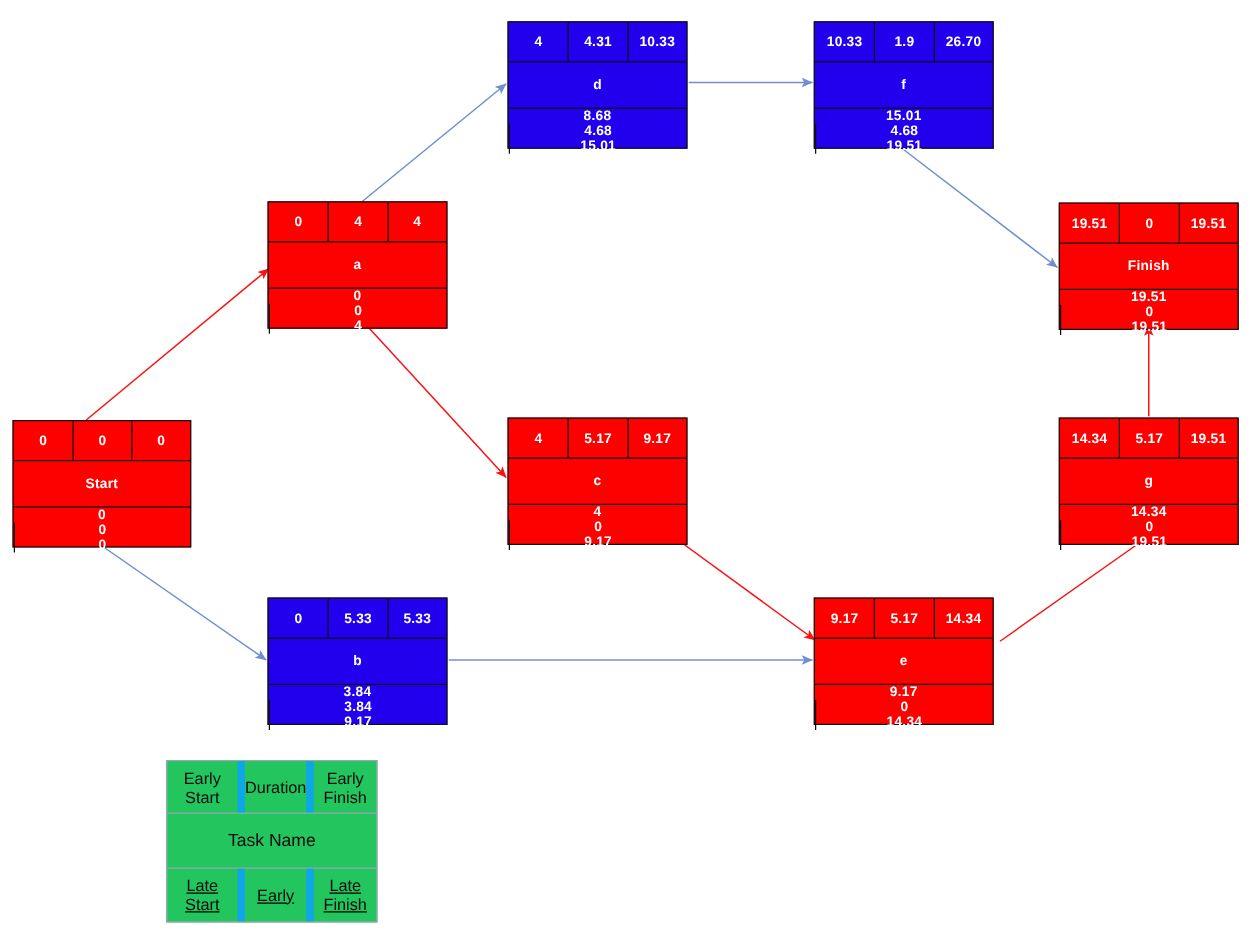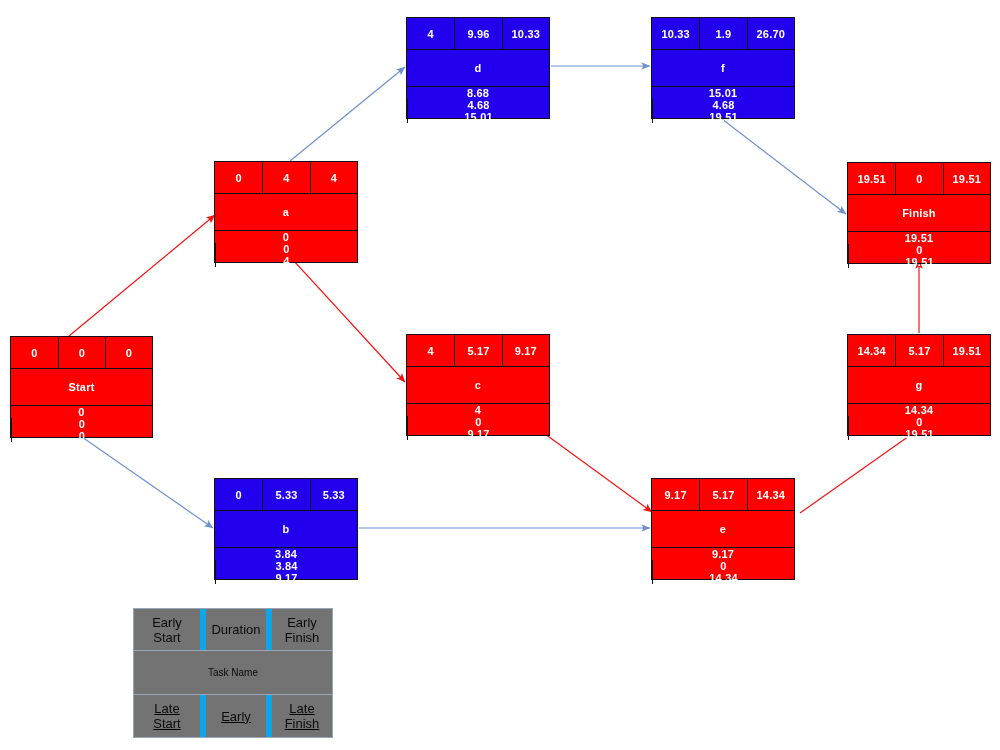--- a/index.html
+++ b/index.html
@@ -63,24 +63,24 @@
     border: none;
     flex: 1 1 100%;
   }
   .cell.sep-l { border-left: 1px solid #111111; }
 
   
   #legend {
     position: absolute;
     left: 133px;
     top: 608px;
-    width: 200px;
+    width: 169px;
     box-sizing: border-box;
     border: 1px solid #9aa6b4;
-    background: #737373;
+    background: #22c55e;
     z-index: 2;
   }
   .lg-row {
     display: flex;
     box-sizing: border-box;
   }
   .lg-row.top    { height: 42px; border-bottom: 1px solid #9aa6b4; }
   .lg-row.mid    { height: 44px; border-bottom: 1px solid #9aa6b4; }
   .lg-row.bottom { height: 42px; text-decoration: underline; }
   .lg-cell {
@@ -89,21 +89,21 @@
     display: flex;
     align-items: center;
     justify-content: center;
     text-align: center;
     color: #0a0a0a;
     font-size: 13px;
     line-height: 15px;
     white-space: pre-line;
   }
   .lg-cell.sep-l { border-left: 6px solid #0ea5e9; }
-  .lg-cell.full  { flex: 1 1 100%; font-size: 10px; }
+  .lg-cell.full  { flex: 1 1 100%; font-size: 14px; }
 </style>
 </head>
 <body>
 
 <div id="canvas">
 
   <svg id="edge-layer" viewBox="0 0 1000 750" width="1000" height="750">
     <defs>
       <marker id="ah-crit" markerWidth="9" markerHeight="9" refX="7.2" refY="3.2" orient="auto" markerUnits="strokeWidth">
         <path d="M0,0 L7.4,3.2 L0,6.4 L1.7,3.2 Z" fill="#fb1111"></path>
@@ -183,21 +183,21 @@
         </div>
         <div class="node-row row-bottom">
           <div class="cell">4</div>
           <div class="cell sep-l">0</div>
           <div class="cell sep-l">9.17</div>
         </div>
       </div>
       <div class="node normal" style="left: 406px; top: 17px; width: 144px;">
         <div class="node-row row-top">
           <div class="cell">4</div>
-          <div class="cell sep-l">9.96</div>
+          <div class="cell sep-l">4.31</div>
           <div class="cell sep-l">10.33</div>
         </div>
         <div class="node-row row-mid">
           <div class="cell mid-cell">d</div>
         </div>
         <div class="node-row row-bottom">
           <div class="cell">8.68</div>
           <div class="cell sep-l">4.68</div>
           <div class="cell sep-l">15.01</div>
         </div>

